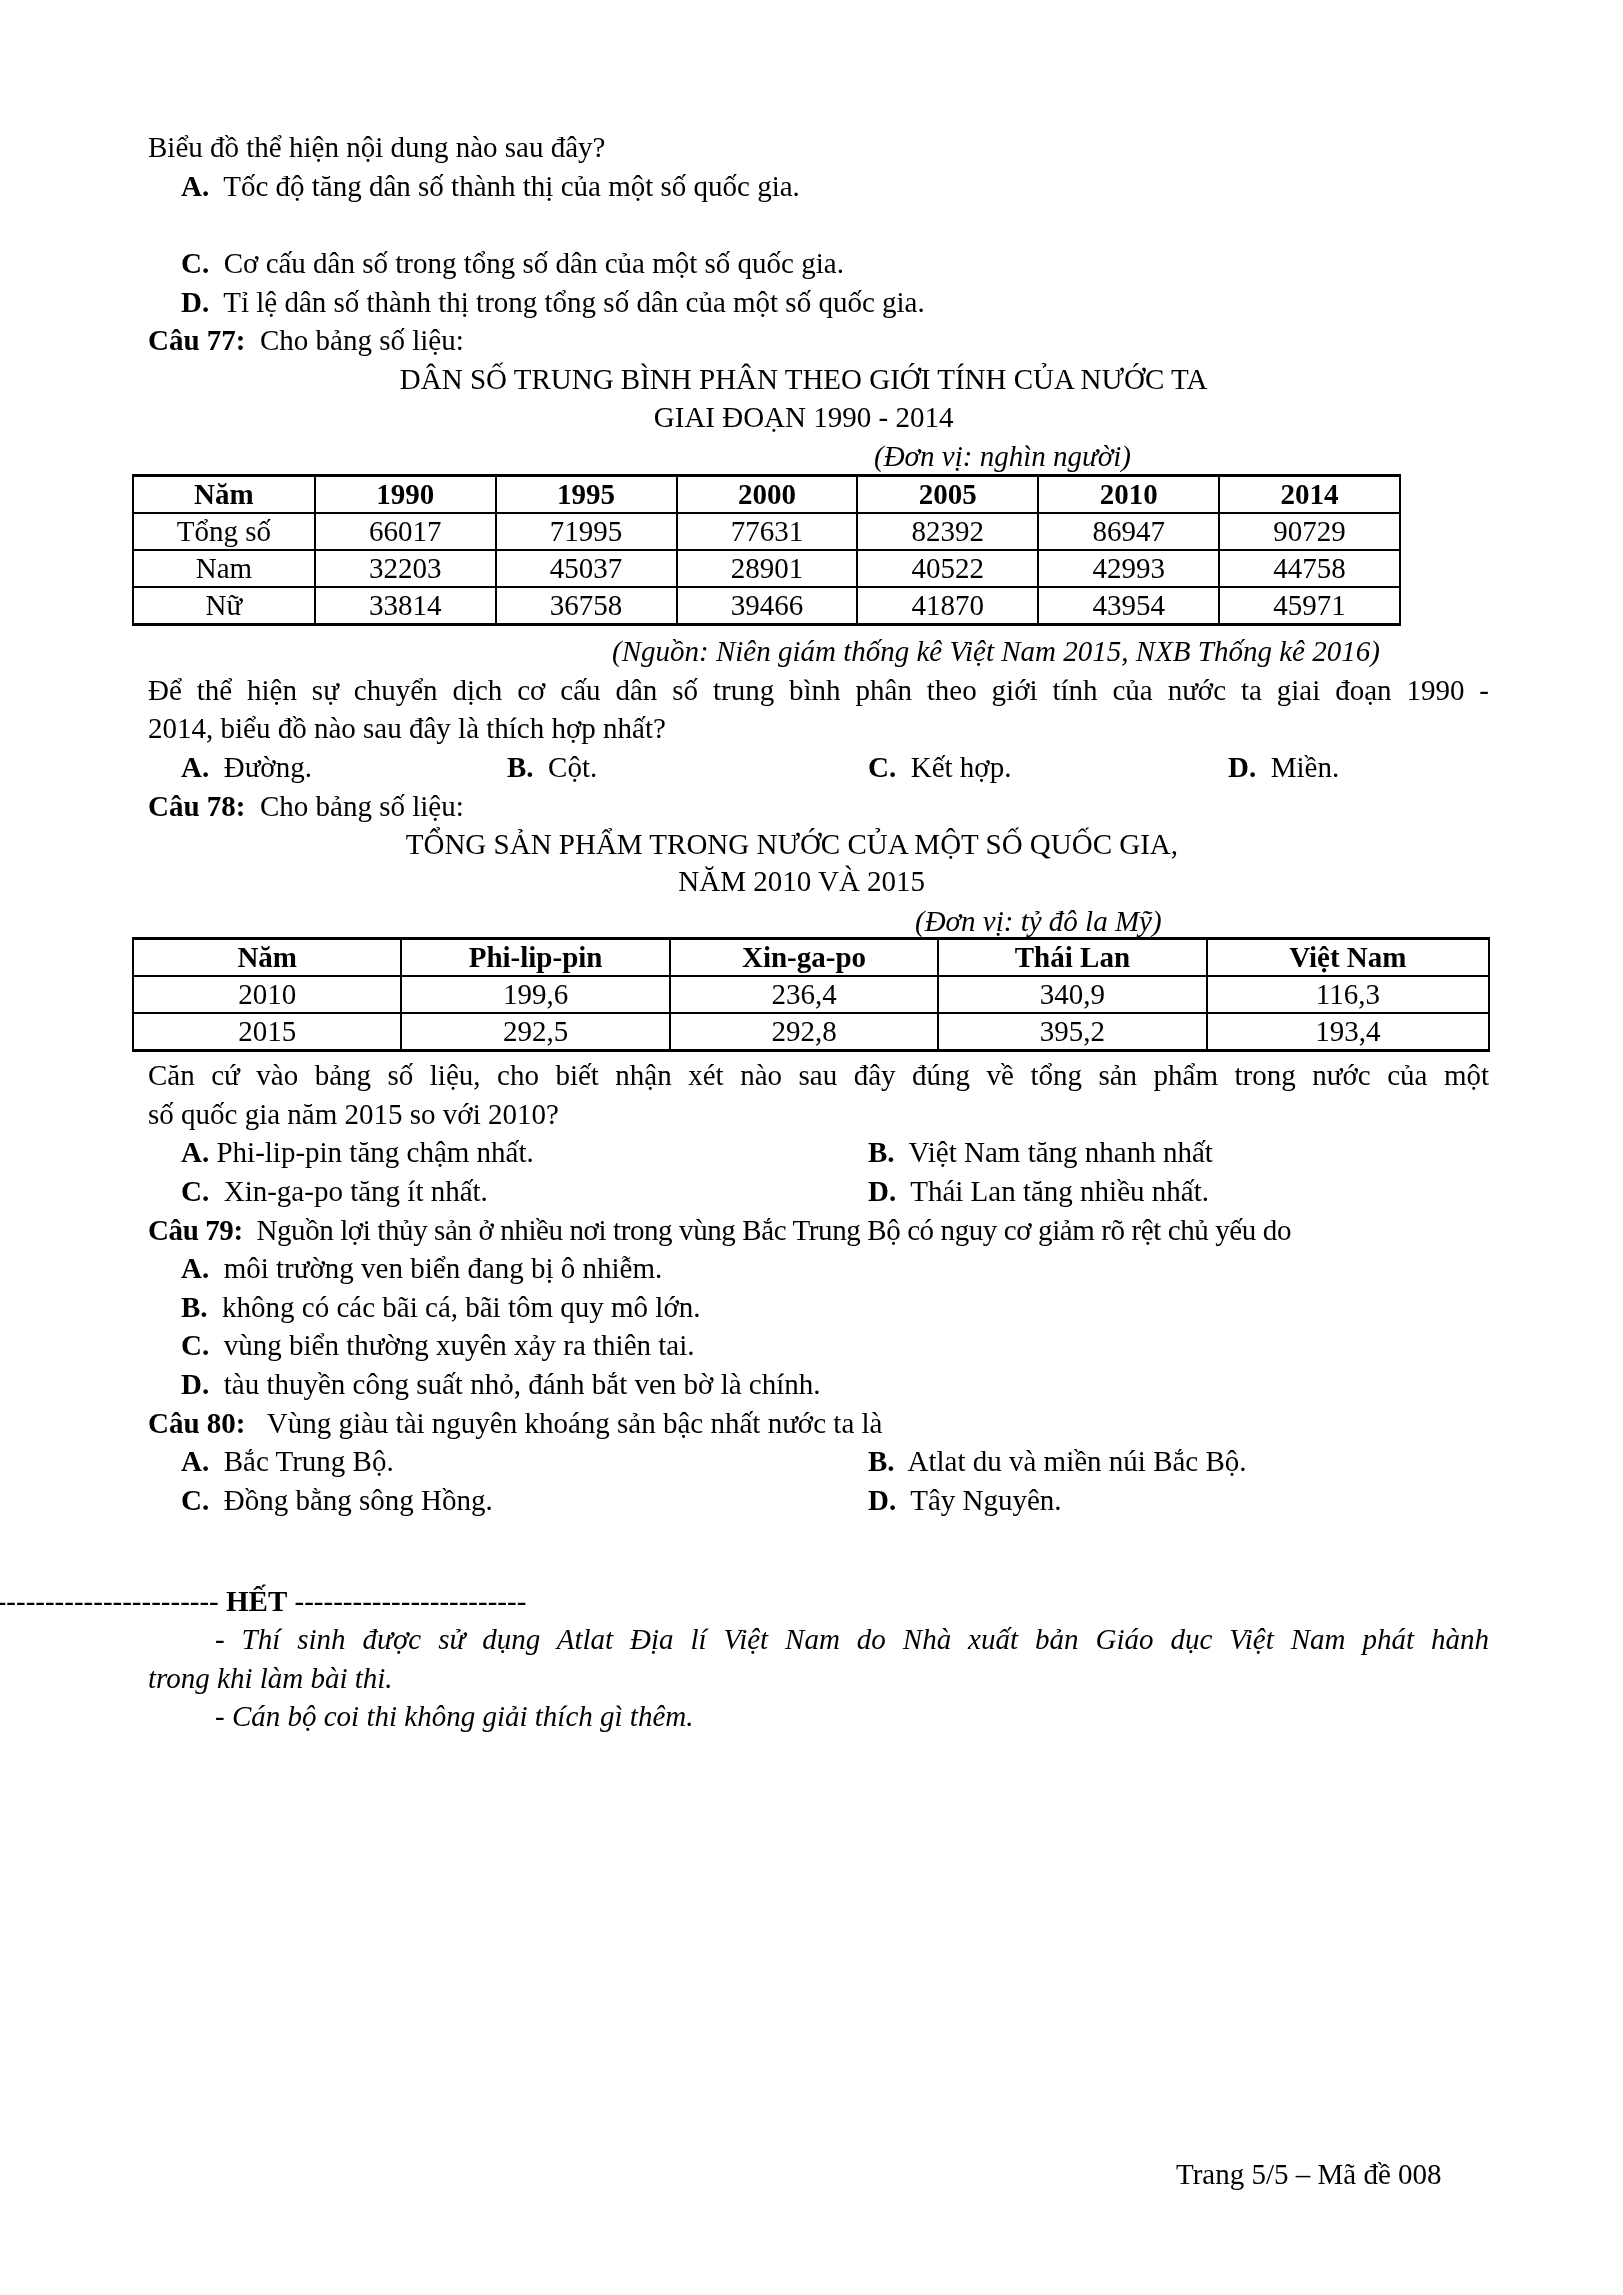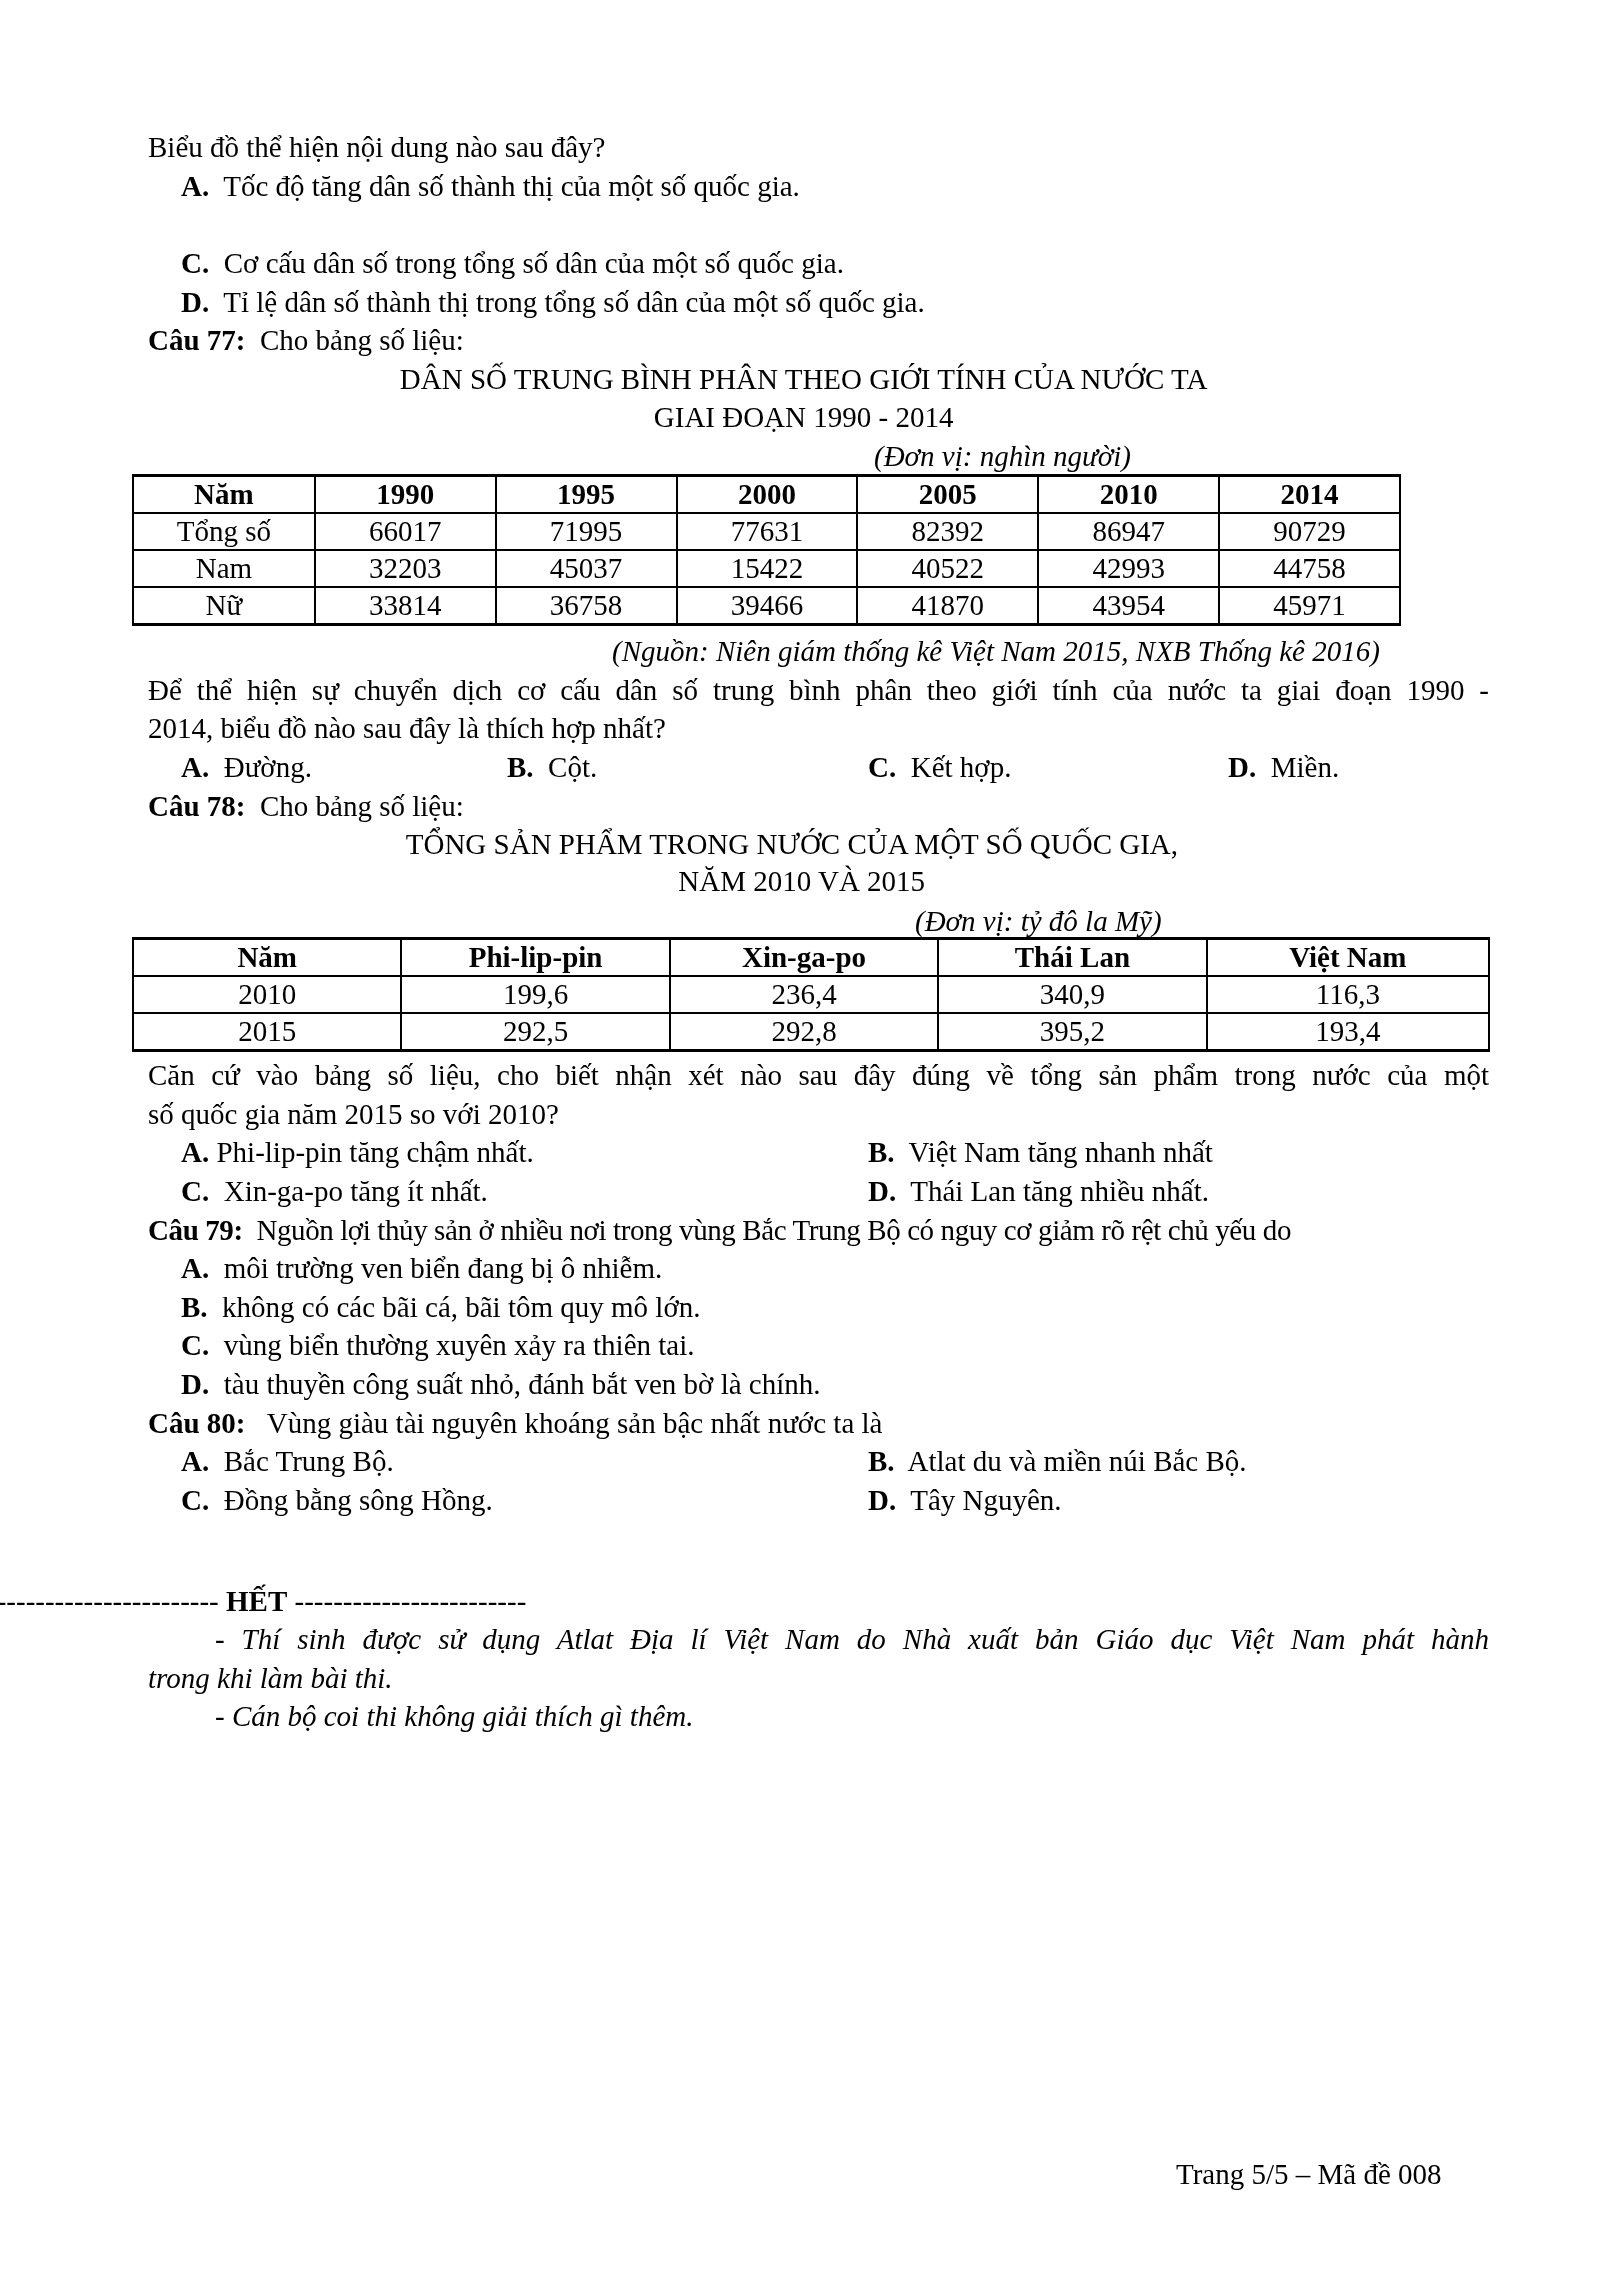--- a/index.html
+++ b/index.html
@@ -70,21 +70,21 @@
       <td>71995</td>
       <td>77631</td>
       <td>82392</td>
       <td>86947</td>
       <td>90729</td>
     </tr>
     <tr>
       <td>Nam</td>
       <td>32203</td>
       <td>45037</td>
-      <td>15422</td>
+      <td>28901</td>
       <td>40522</td>
       <td>42993</td>
       <td>44758</td>
     </tr>
     <tr>
       <td>Nữ</td>
       <td>33814</td>
       <td>36758</td>
       <td>39466</td>
       <td>41870</td>

